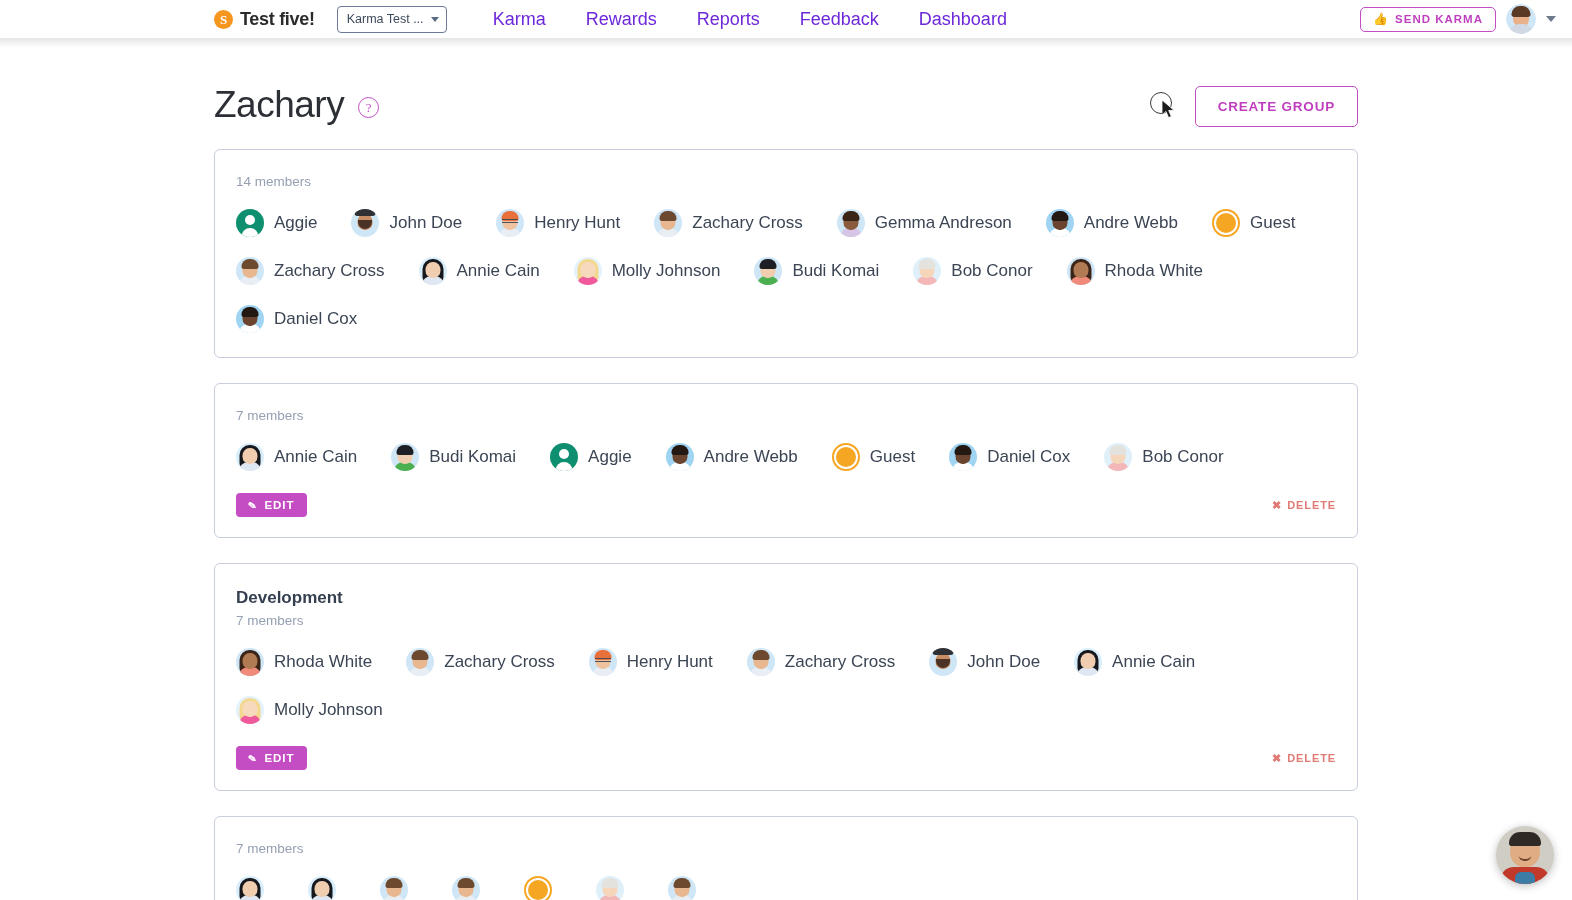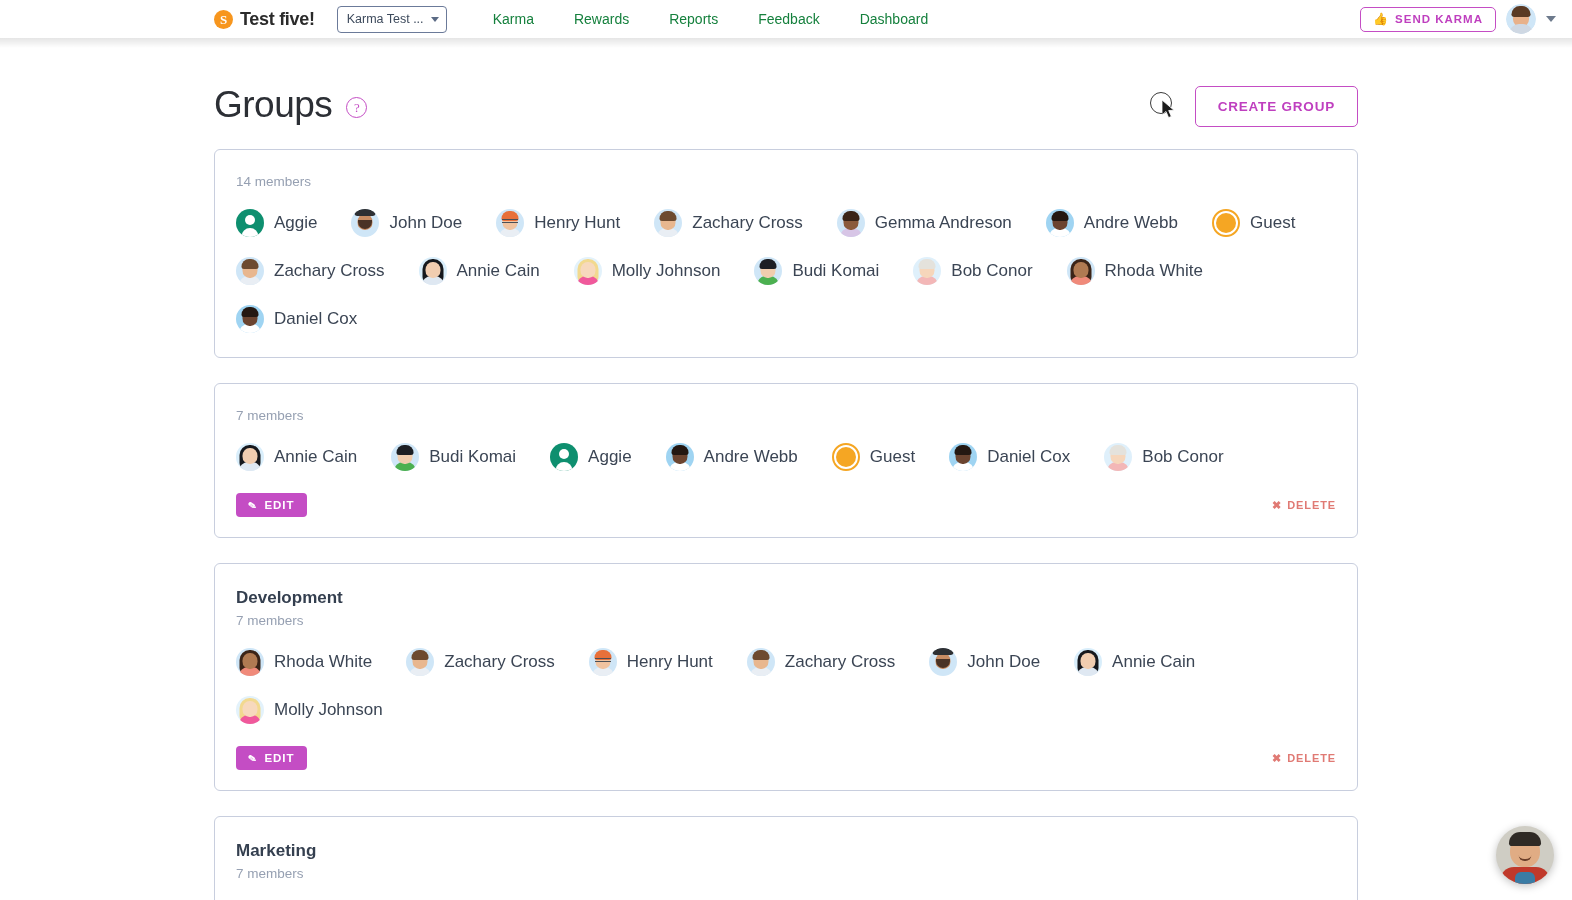--- a/index.html
+++ b/index.html
@@ -48,22 +48,22 @@
   }
   .caret {
     width: 0; height: 0;
     border-left: 4.5px solid transparent;
     border-right: 4.5px solid transparent;
     border-top: 5px solid #5b6b85;
   }
 
   .navlinks { display: flex; align-items: center; gap: 0; }
   .navlink {
-    font-size: 14px;
-    color: #15803d;
+    font-size: 18px;
+    color: #6d28d9;
     padding: 0 20px;
     cursor: pointer;
     white-space: nowrap;
   }
 
   .topright {
     margin-left: auto;
     display: flex; align-items: center; gap: 10px;
   }
   .send-karma {
@@ -344,21 +344,21 @@
       </div>
     </div>
     <div class="nav-caret"></div>
   </div>
 </div>
 <div class="topbar-shadow"></div>
 
 <div class="page">
 
   <div class="page-head">
-    <div class="page-title">Groups</div>
+    <div class="page-title">Zachary</div>
     <div class="help-icon">?</div>
     <button class="create-group">CREATE GROUP</button>
   </div>
 
   <div class="cursor-ring"></div>
   <div class="cursor-arrow">
     <svg width="14" height="19" viewBox="0 0 14 19">
       <path d="M0,0 L0,15 L4,11.5 L6.6,17.6 L9.3,16.4 L6.7,10.5 L12,10.3 Z" fill="#1c1c1c" stroke="#fff" stroke-width="0.8"></path>
     </svg>
   </div>
@@ -606,21 +606,20 @@
             <span class="pencil">✎</span>
             <span>EDIT</span>
           </button>
           <div class="btn-delete">
             <span>✖</span>
             <span>DELETE</span>
           </div>
         </div>
       </div>
       <div class="card">
-        <div class="card-title">Marketing</div>
         <div class="card-sub">7 members</div>
         <div class="members">
           <div class="member">
             <div class="av" style="background: rgb(217, 238, 251);">
               <div style="position: absolute; top: 2px; left: 50%; transform: translateX(-50%); width: 21px; height: 24px; border-radius: 10px 10px 6px 6px; background: rgb(22, 24, 29);"></div>
               <div class="body" style="background: rgb(223, 232, 242);"></div>
               <div class="face" style="background: rgb(241, 205, 176);"></div>
             </div>
             <span class="member-name"></span>
           </div>

